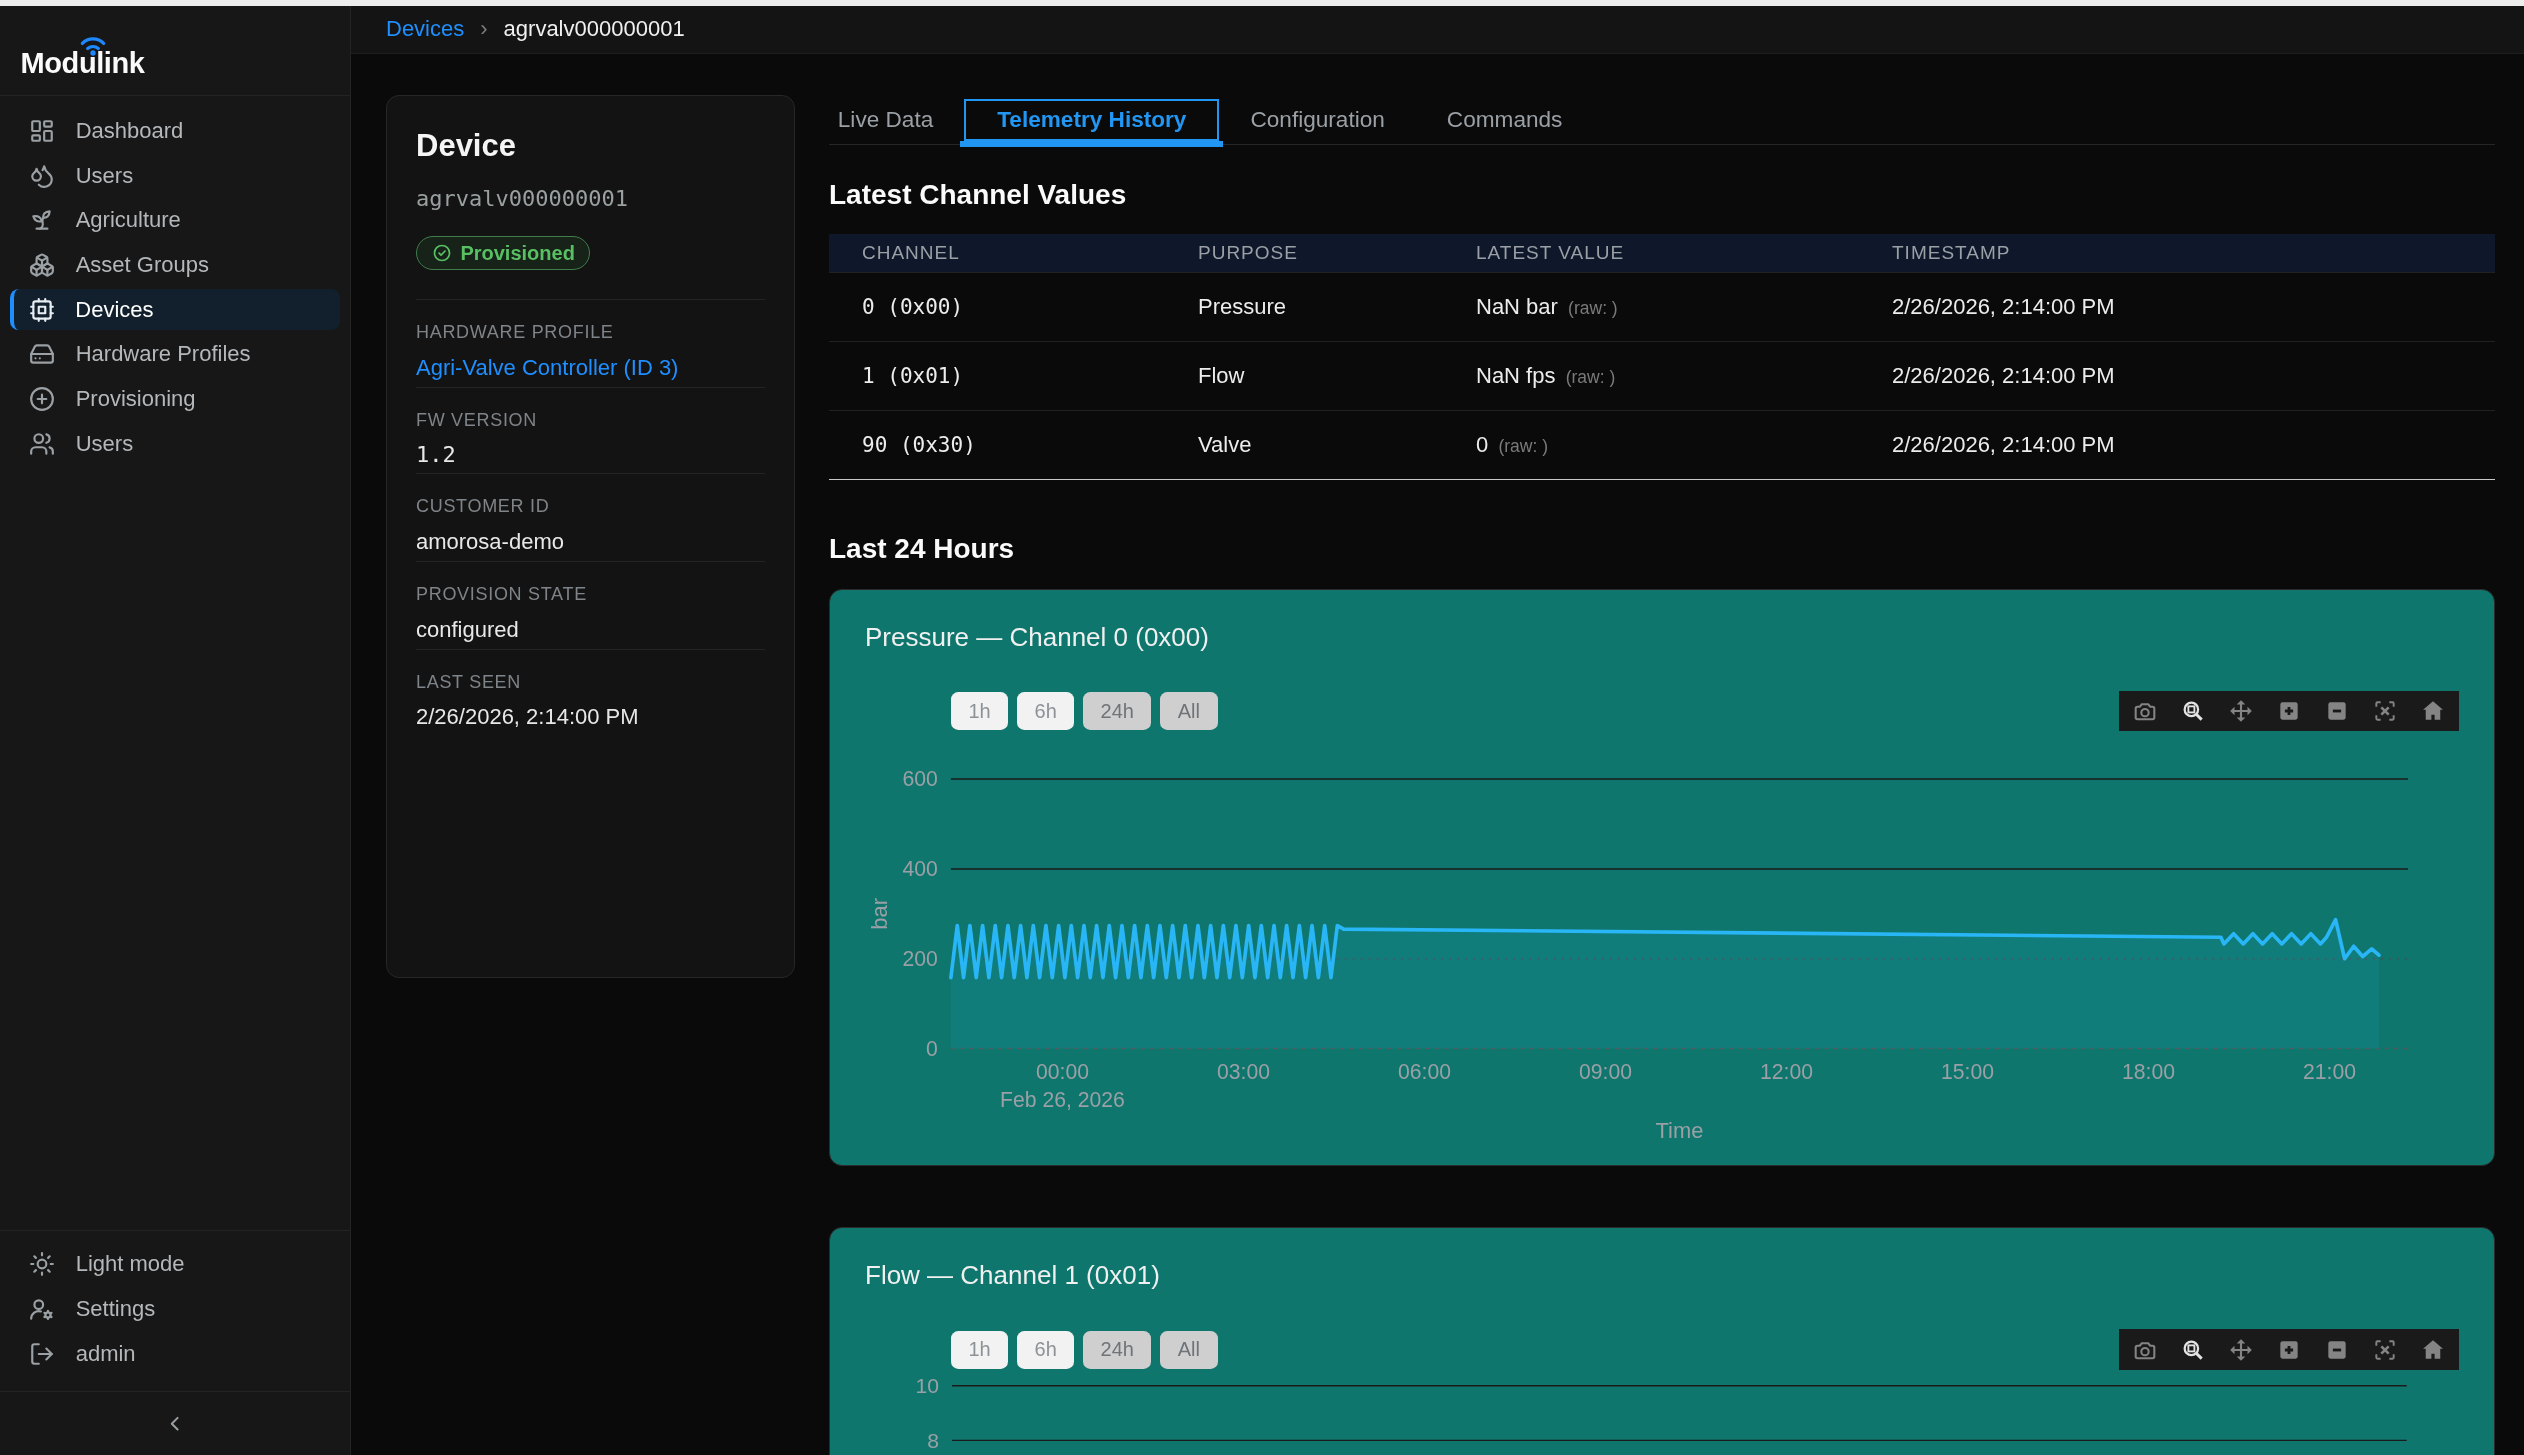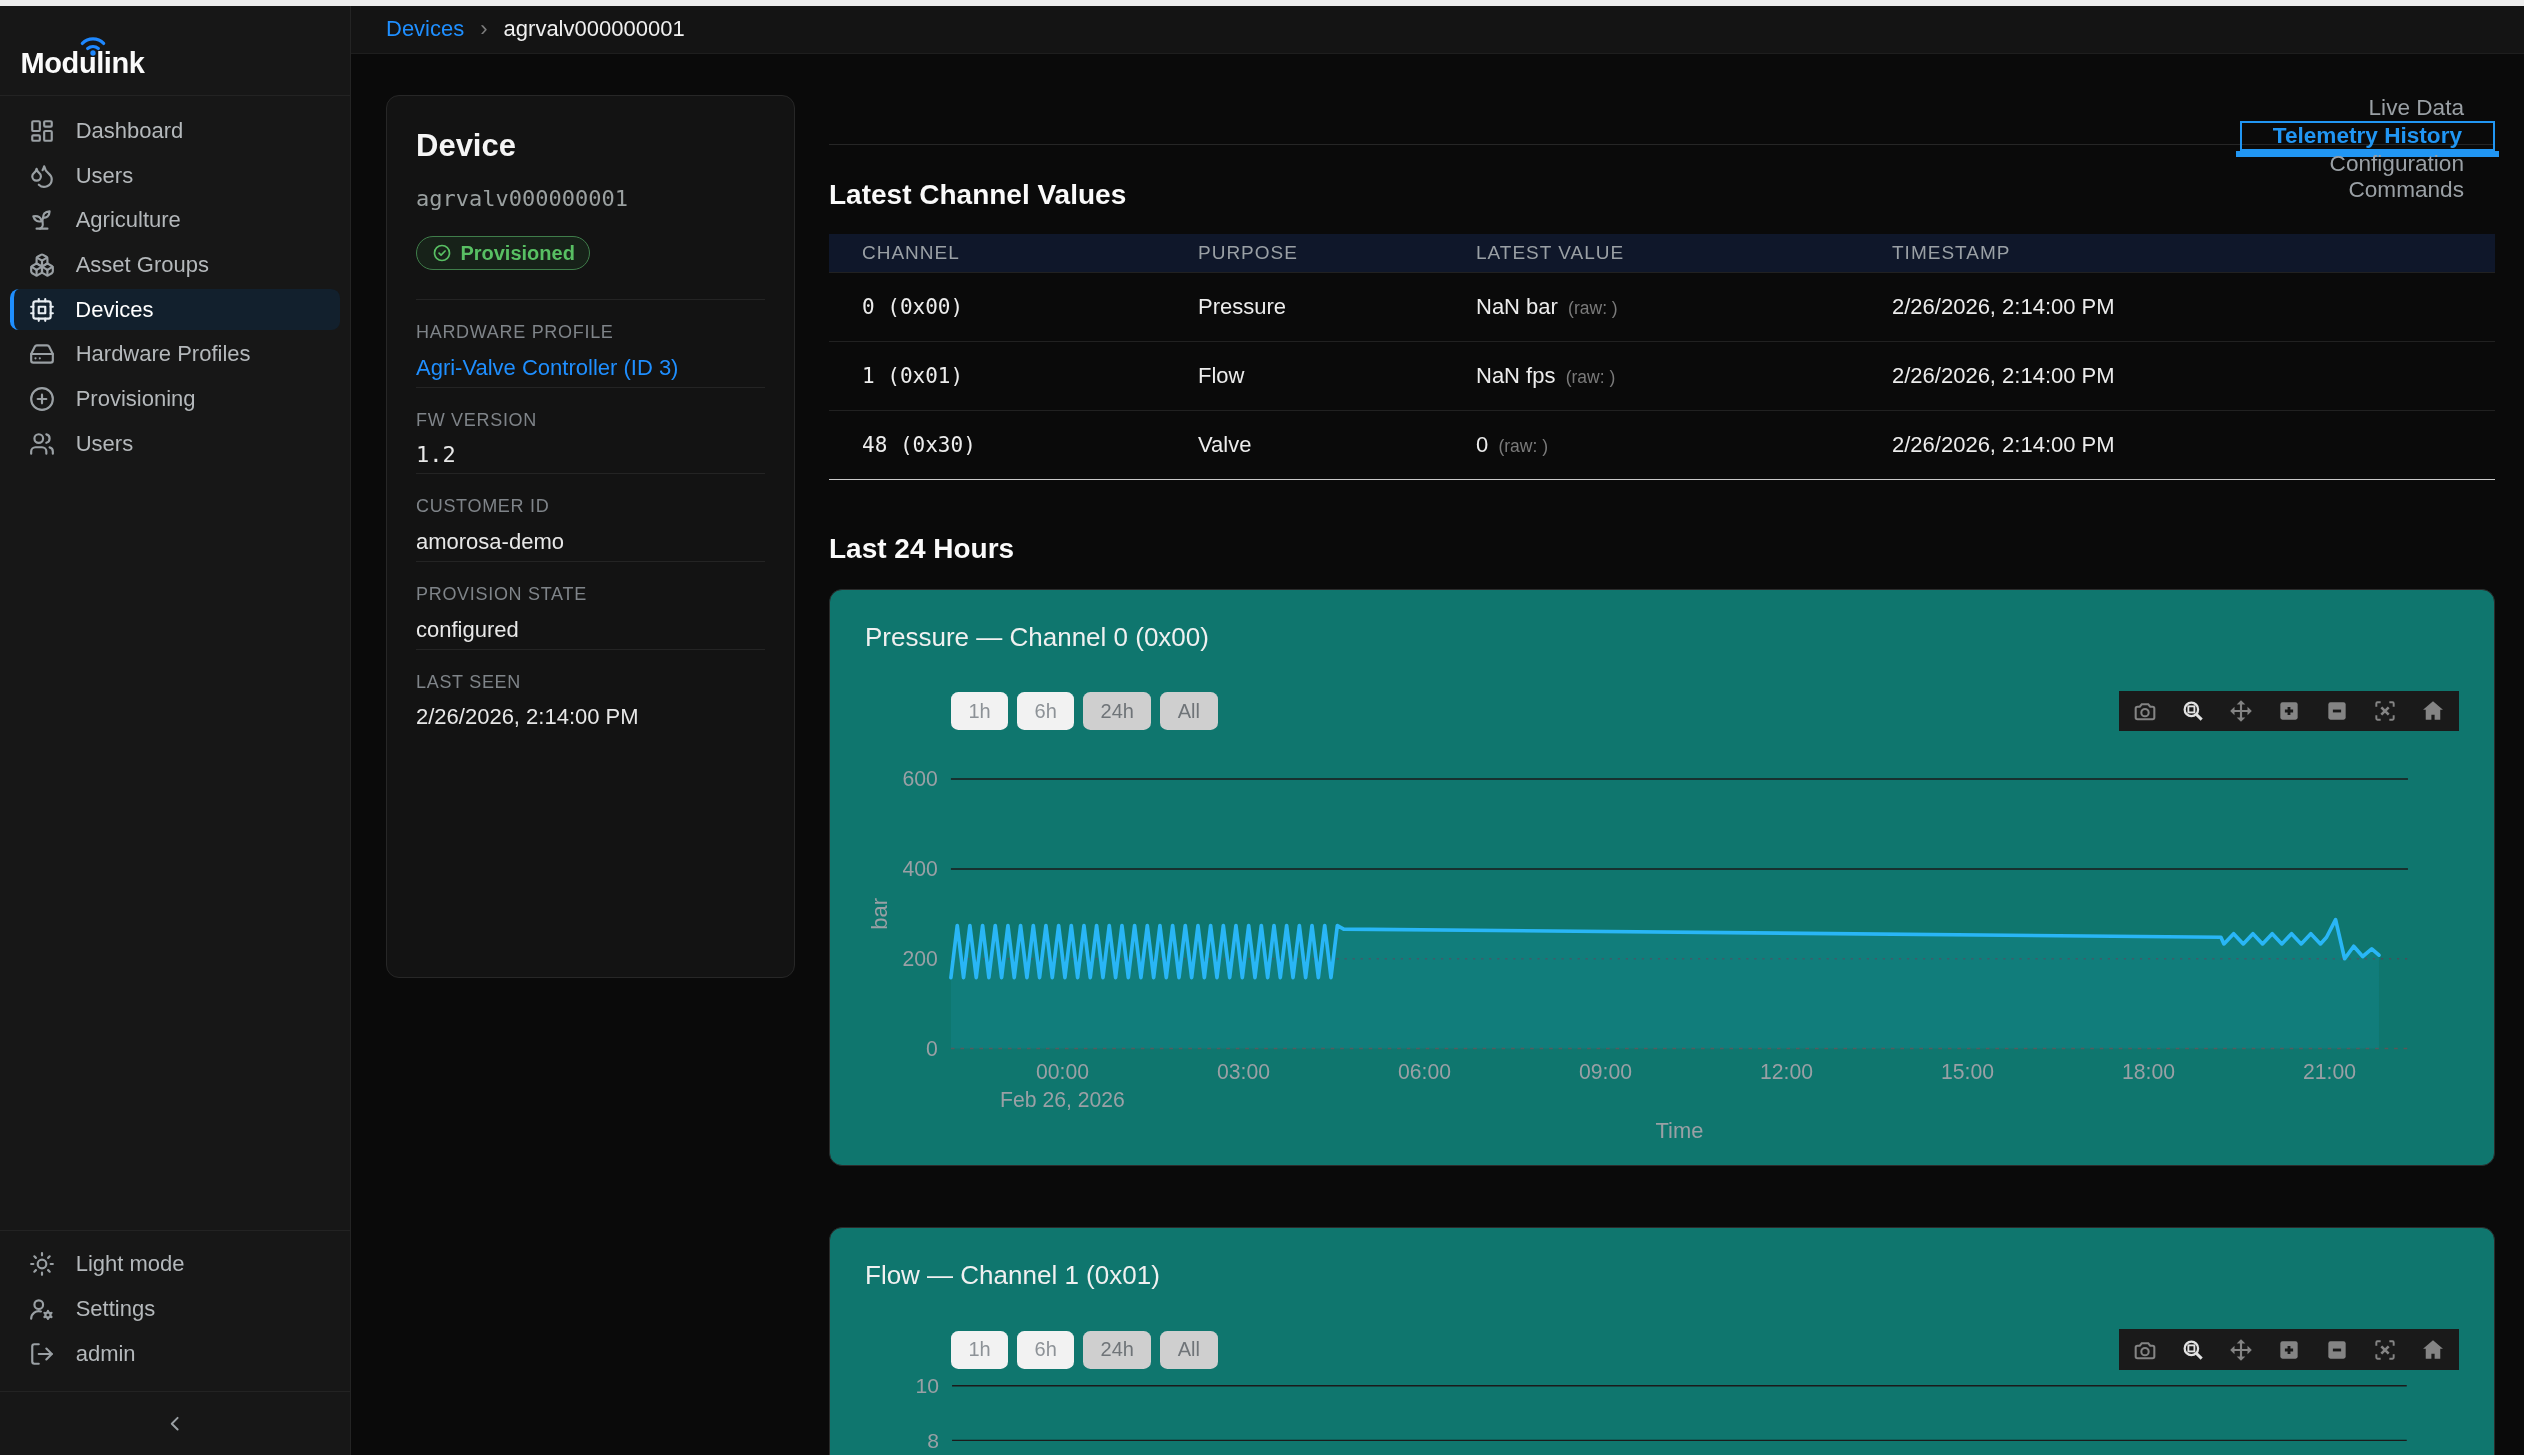--- a/index.html
+++ b/index.html
@@ -45,21 +45,21 @@
   .dc-divider { border-top:0.7px solid #242424; margin-top:29px; }
   .dc-field { padding:22px 0 0 0; }
   .dc-field + .dc-field { border-top:0.7px solid #242424; margin-top:6px; }
   .dc-label { font-size:18px; color:#7f8489; letter-spacing:0.7px; }
   .dc-value { margin-top:11.7px; font-size:22px; color:#e8e8e8; }
   .dc-value.link { color:#1f8fff; cursor:pointer; }
   .dc-value.mono { font-family:"DejaVu Sans Mono", monospace; }
 
   
   .main { position:absolute; left:829px; top:95px; width:1666px; }
-  .tabs { display:flex; align-items:flex-end; border-bottom:1.5px solid #262626; height:50px;flex-direction:column; }
+  .tabs { display:flex; align-items:center; border-bottom:1.5px solid #262626; height:50px; }
   .tab { height:42px; display:flex; align-items:center; padding:0 31px; font-size:22.6px; color:#9aa0a5; cursor:pointer; position:relative; }
   .tab:first-child { padding-left:8.8px; }
   .tab.active { color:#2196f3; border:2.2px solid #2196f3; font-weight:700; }
   .tab.active::after { content:""; position:absolute; left:-5.8px; right:-5.8px; bottom:-8px; height:5.8px; background:#2196f3; }
   h2.sec { font-size:28px; font-weight:700; color:#fafafa; margin:34px 0 23.4px 0; }
   h2.sec.mt { margin-top:53px; }
 
   .tbl { width:100%; border-bottom:1.5px solid #c9c9c9; }
   .tr { display:grid; grid-template-columns:336px 278px 416px 1fr; align-items:center; padding-left:33px; }
   .tr.head { background:#0f172a; height:38px; color:#9aa0a5; font-size:19px; letter-spacing:1px; }
@@ -281,21 +281,21 @@
       </div>
       <div class="tr row">
         <span class="cell-ch">1 (0x01)</span>
         <span>Flow</span>
         <span class="cell-val">
           <span>NaN fps</span><span class="raw">(raw: )</span>
         </span>
         <span>2/26/2026, 2:14:00 PM</span>
       </div>
       <div class="tr row">
-        <span class="cell-ch">48 (0x30)</span>
+        <span class="cell-ch">90 (0x30)</span>
         <span>Valve</span>
         <span class="cell-val">
           <span>0</span><span class="raw">(raw: )</span>
         </span>
         <span>2/26/2026, 2:14:00 PM</span>
       </div>
     </div>
 
     <h2 class="sec mt">Last 24 Hours</h2>
 

